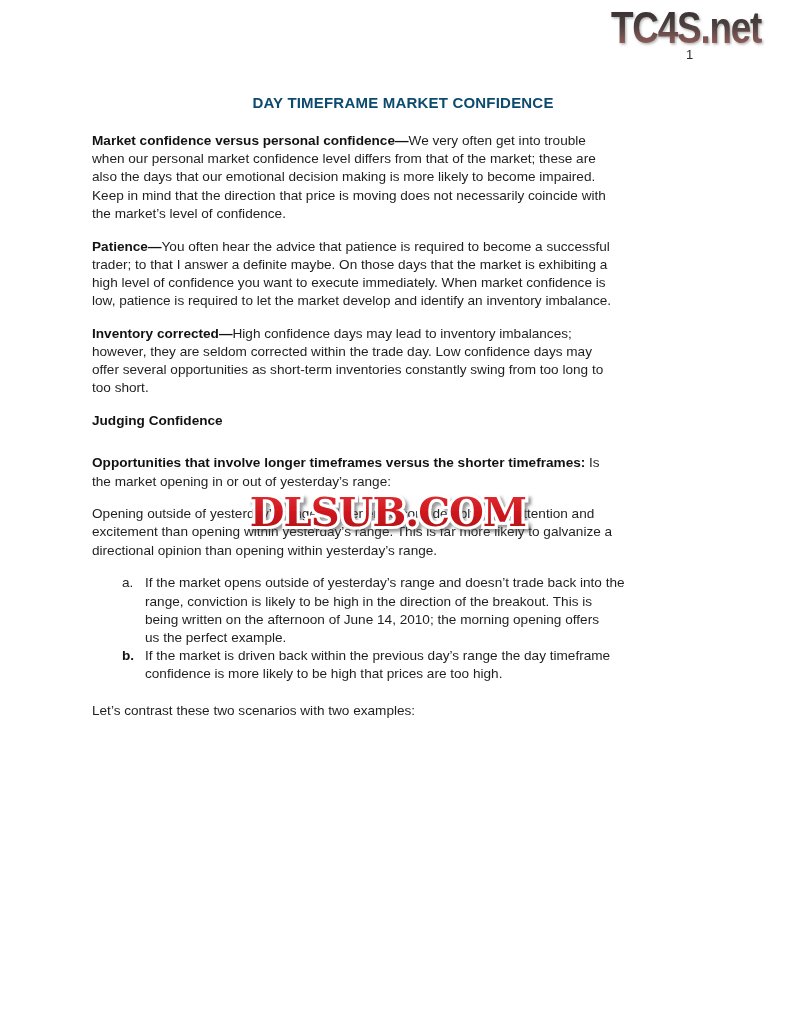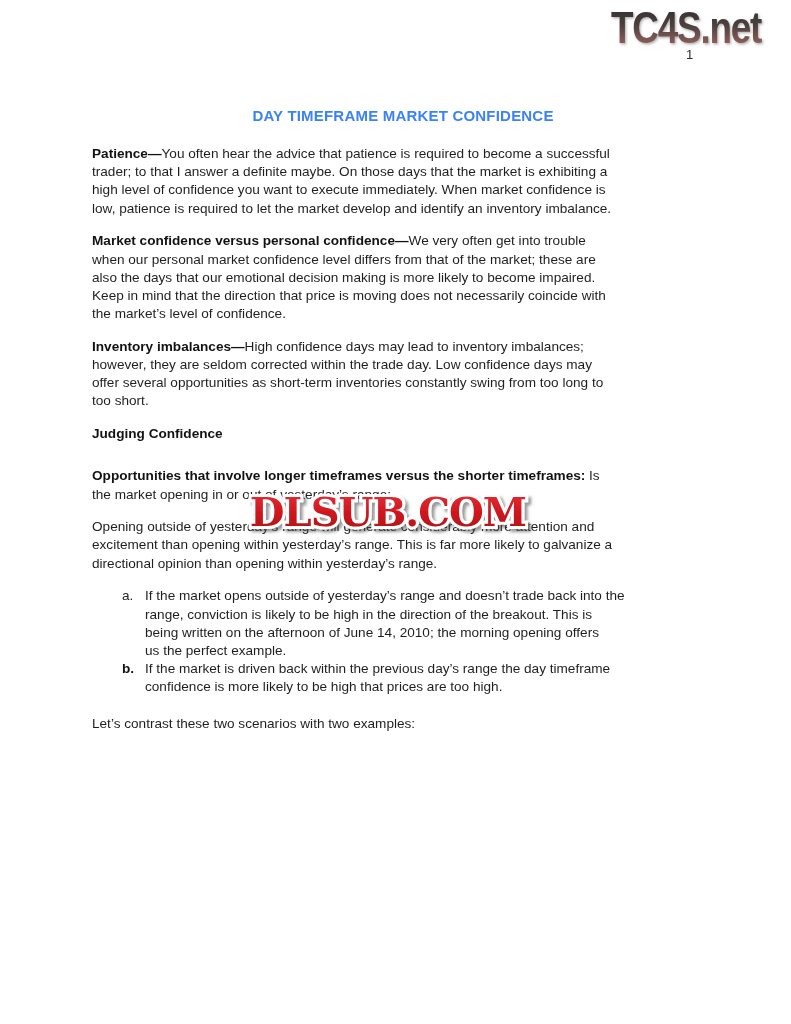--- a/index.html
+++ b/index.html
@@ -40,22 +40,22 @@
     line-height: 18.2px;
     color: #1f1f1f;
   }
 
   .doc-title {
     font-size: 15px;
     line-height: 16px;
     font-weight: bold;
     text-align: center;
     letter-spacing: 0.2px;
-    color: #3b82f6;
-    margin: 13px 0 21px 0;
+    color: #0c4a6e;
+    margin: 0 0 21px 0;
   }
 
   .para {
     margin: 0 0 14.5px 0;
     white-space: pre-line;
   }
 
   .para b { color: #121212; }
 
   .section-heading {
@@ -123,32 +123,32 @@
       <text x="122" y="41" text-anchor="middle" font-family="'Liberation Sans',sans-serif" font-weight="bold" font-size="45" letter-spacing="-1.5" fill="url(#topGrad)" filter="url(#topShadow)">TC4S.net</text>
     </g>
   </svg>
 
   <div class="page-number">1</div>
 
   <div class="content">
 
     <div class="doc-title">DAY TIMEFRAME MARKET CONFIDENCE</div>
 
-    <p class="para"><b>Patience—</b><span>You often hear the advice that patience is required to become a successful
-trader; to that I answer a definite maybe. On those days that the market is exhibiting a
-high level of confidence you want to execute immediately. When market confidence is
-low, patience is required to let the market develop and identify an inventory imbalance.</span></p>
-
     <p class="para"><b>Market confidence versus personal confidence—</b><span>We very often get into trouble
 when our personal market confidence level differs from that of the market; these are
 also the days that our emotional decision making is more likely to become impaired.
 Keep in mind that the direction that price is moving does not necessarily coincide with
 the market’s level of confidence.</span></p>
 
-    <p class="para"><b>Inventory imbalances—</b><span>High confidence days may lead to inventory imbalances;
+    <p class="para"><b>Patience—</b><span>You often hear the advice that patience is required to become a successful
+trader; to that I answer a definite maybe. On those days that the market is exhibiting a
+high level of confidence you want to execute immediately. When market confidence is
+low, patience is required to let the market develop and identify an inventory imbalance.</span></p>
+
+    <p class="para"><b>Inventory corrected—</b><span>High confidence days may lead to inventory imbalances;
 however, they are seldom corrected within the trade day. Low confidence days may
 offer several opportunities as short-term inventories constantly swing from too long to
 too short.</span></p>
 
     <p class="section-heading">Judging Confidence</p>
 
     <p class="para"><b>Opportunities that involve longer timeframes versus the shorter timeframes:</b><span> Is
 the market opening in or out of yesterday’s range:</span></p>
 
     <p class="para"><span>Opening outside of yesterday’s range will generate considerably more attention and

